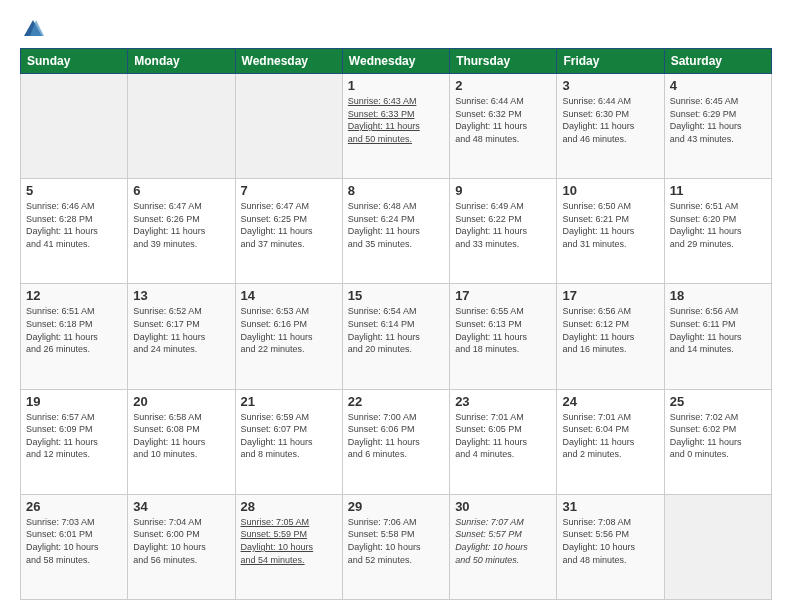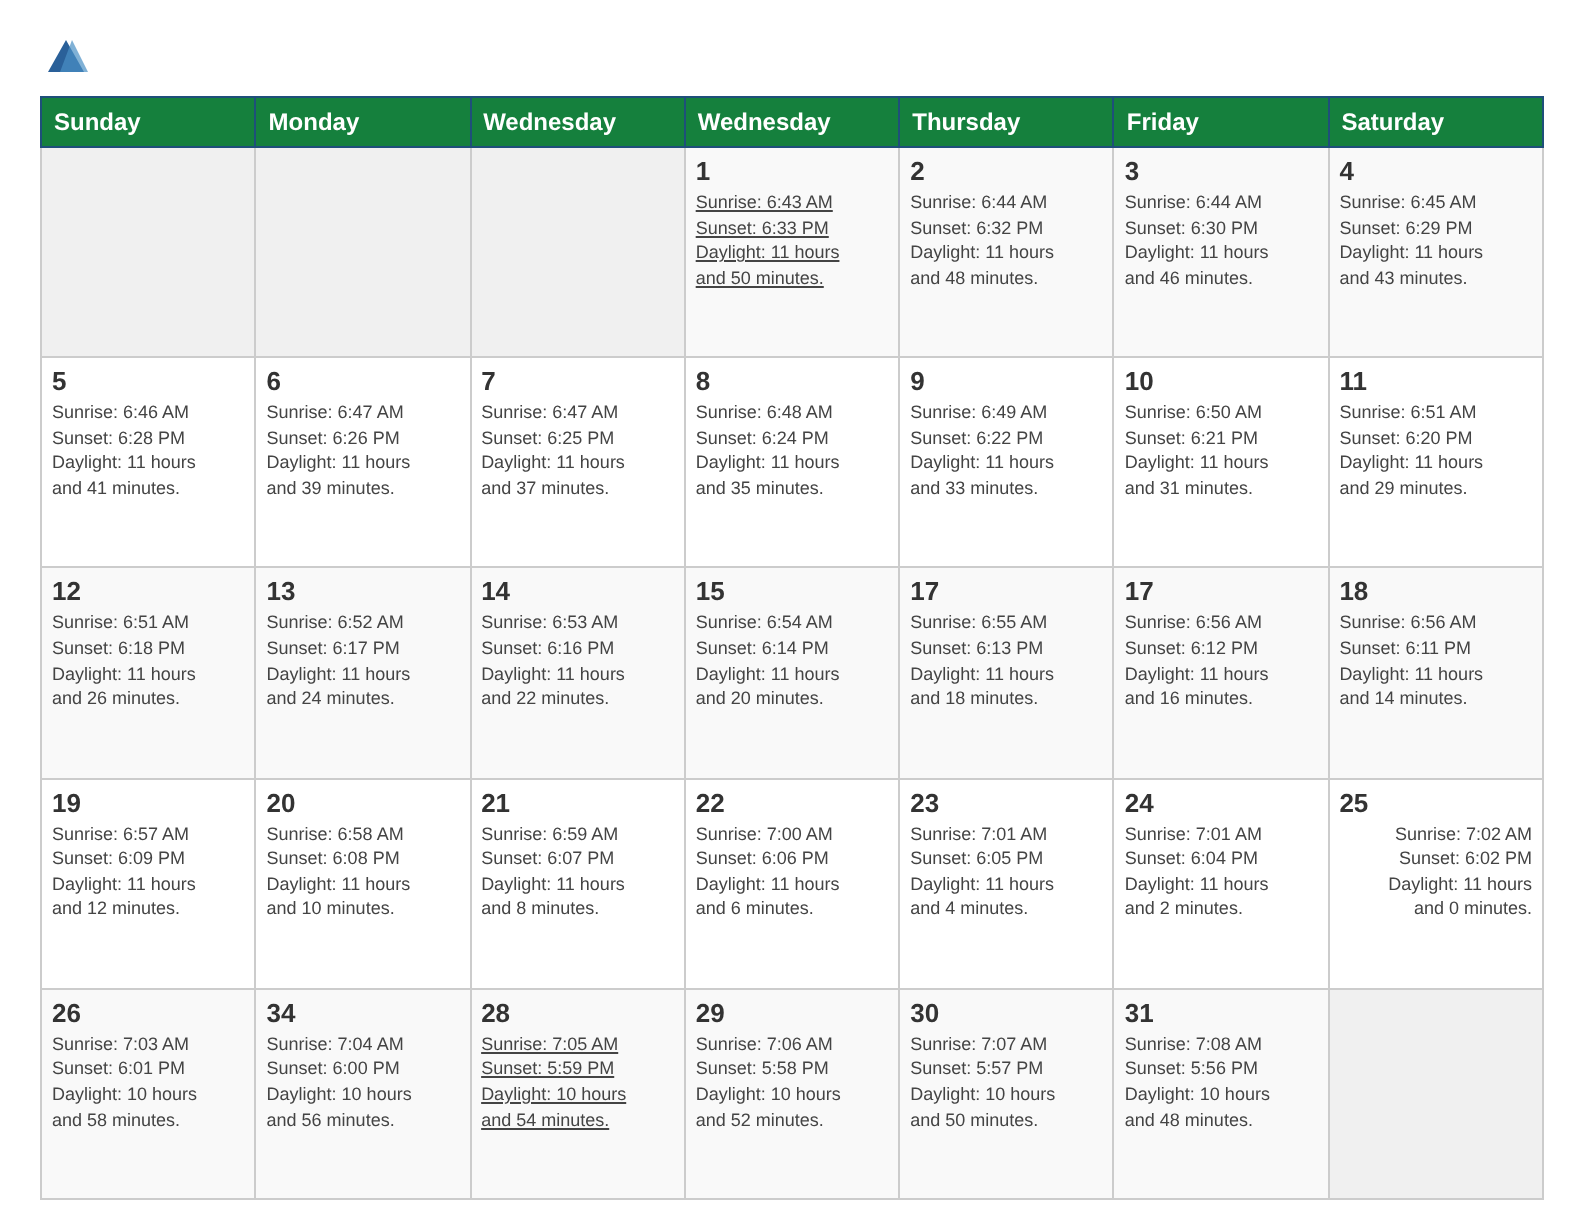--- a/index.html
+++ b/index.html
@@ -314,21 +314,21 @@
           </td>
           <td>
             <span class="day-num">24</span>
             <div class="day-info" style="white-space: pre-line;">Sunrise: 7:01 AM
 Sunset: 6:04 PM
 Daylight: 11 hours
 and 2 minutes.</div>
           </td>
           <td>
             <span class="day-num">25</span>
-            <div class="day-info" style="white-space: pre-line; text-align: right;">Sunrise: 7:02 AM
+            <div class="day-info" style="white-space: pre-line;">Sunrise: 7:02 AM
 Sunset: 6:02 PM
 Daylight: 11 hours
 and 0 minutes.</div>
           </td>
         </tr>
         <tr>
           <td>
             <span class="day-num">26</span>
             <div class="day-info" style="white-space: pre-line;">Sunrise: 7:03 AM
 Sunset: 6:01 PM
@@ -351,21 +351,21 @@
           </td>
           <td>
             <span class="day-num">29</span>
             <div class="day-info" style="white-space: pre-line;">Sunrise: 7:06 AM
 Sunset: 5:58 PM
 Daylight: 10 hours
 and 52 minutes.</div>
           </td>
           <td>
             <span class="day-num">30</span>
-            <div class="day-info" style="white-space: pre-line;">Sunrise: 7:07 AM
+            <div class="day-info" style="white-space: pre-line; font-style: italic;">Sunrise: 7:07 AM
 Sunset: 5:57 PM
 Daylight: 10 hours
 and 50 minutes.</div>
           </td>
           <td>
             <span class="day-num">31</span>
             <div class="day-info" style="white-space: pre-line;">Sunrise: 7:08 AM
 Sunset: 5:56 PM
 Daylight: 10 hours
 and 48 minutes.</div>

